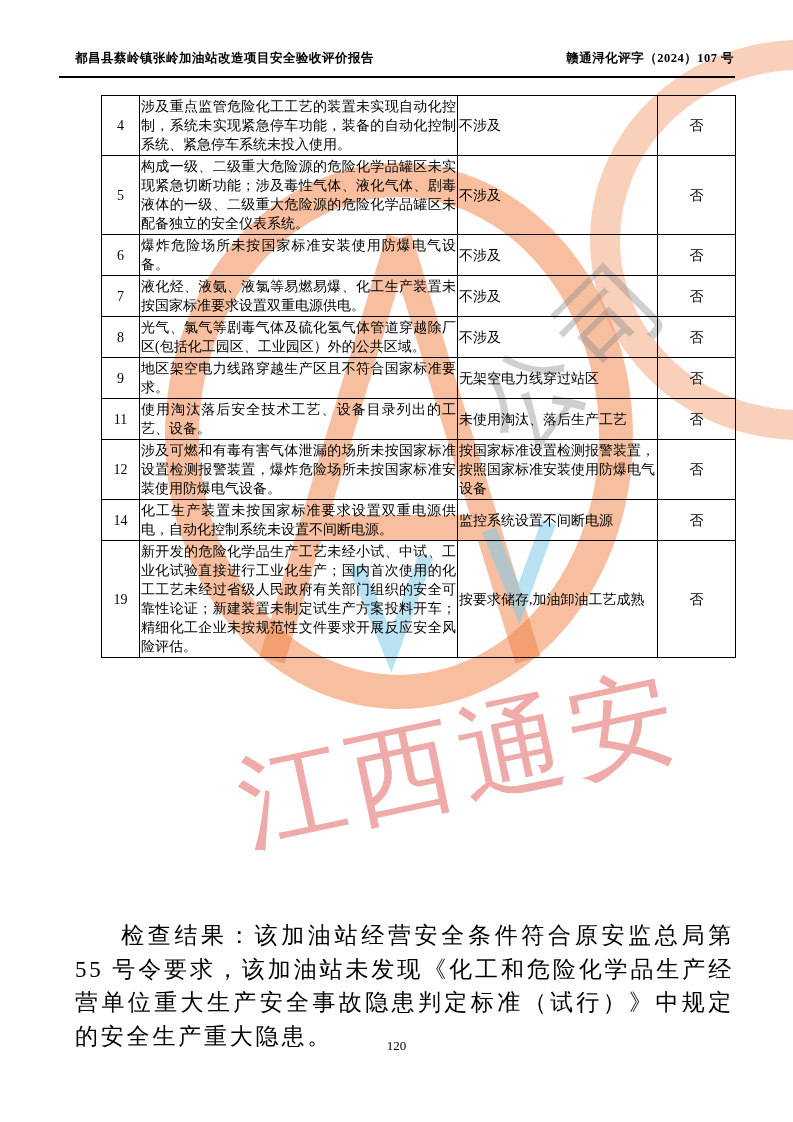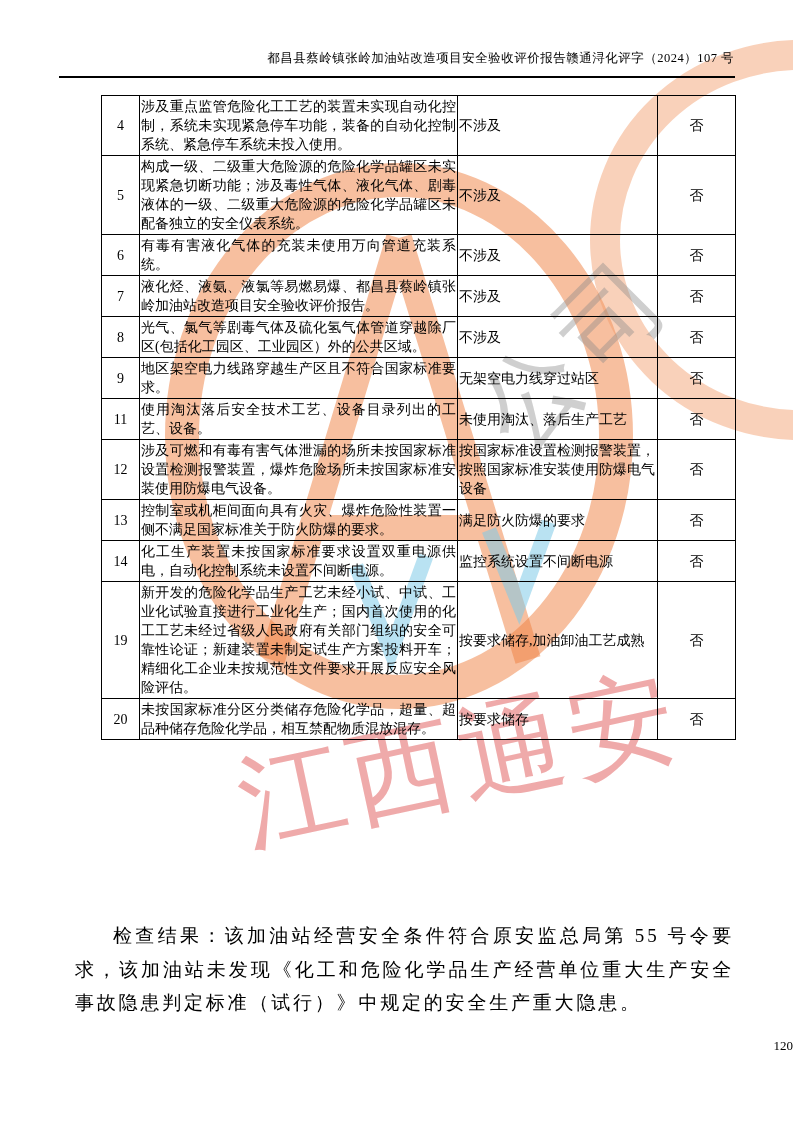--- a/index.html
+++ b/index.html
@@ -2,37 +2,37 @@
 <html><head>
 <meta charset="utf-8">
 <style>
   html,body{margin:0;padding:0;background:#888;}
   .page{
     position:relative;width:793px;height:1122px;margin:0 auto;background:#ffffff;
     font-family:"Liberation Serif","DejaVu Serif",serif;color:#000;overflow:hidden;
   }
   .layer{position:absolute;z-index:1;}
   
-  .header{left:75px;right:59px;top:50px;display:flex;justify-content:flex-end;
-    font-size:12.5px;font-weight:normal;letter-spacing:.5px;}
+  .header{left:75px;right:59px;top:50px;display:flex;justify-content:space-between;
+    font-size:12.5px;font-weight:bold;letter-spacing:.5px;}
   .rule{left:59px;right:58px;top:76px;height:2px;background:#000;}
   
   table.checklist{left:101px;top:95px;width:634px;border-collapse:collapse;table-layout:fixed;
     position:absolute;z-index:1;font-size:14px;line-height:19px;}
   table.checklist td{border:1.5px solid #000;vertical-align:middle;padding:1px 1px;
     overflow:hidden;word-break:break-all;}
   td.seq{text-align:center;}
   td.item{text-align:justify;text-justify:inter-ideograph;padding:1px 3px;margin-top:28px;}
   td.status{text-align:left;}
   td.result{text-align:center;}
   
-  .conclusion{left:75px;top:919px;width:659px;font-size:19px;line-height:33.5px;
+  .conclusion{left:75px;top:919px;width:659px;font-size:23px;line-height:33.5px;
     letter-spacing:2.8px;text-align:justify;text-indent:2em;}
   
-  .pageno{left:0;right:0;top:1038px;text-align:right;font-size:13px;}
+  .pageno{left:0;right:0;top:1038px;text-align:center;font-size:13px;}
   
   svg.watermark{position:absolute;inset:0;z-index:0;pointer-events:none;}
 </style>
 </head>
 <body>
 
 <div class="page">
 
   <svg class="watermark" width="793" height="1122" viewBox="0 0 793 1122" aria-hidden="true">
     <ellipse cx="399" cy="436" rx="217" ry="256" fill="none" stroke="#ef7f3f" stroke-width="34" opacity="0.5"></ellipse>
@@ -67,28 +67,28 @@
 
     <tr>
       <td class="seq">5</td>
       <td class="item">构成一级、二级重大危险源的危险化学品罐区未实现紧急切断功能；涉及毒性气体、液化气体、剧毒液体的一级、二级重大危险源的危险化学品罐区未配备独立的安全仪表系统。</td>
       <td class="status">不涉及</td>
       <td class="result">否</td>
     </tr>
 
     <tr>
       <td class="seq">6</td>
-      <td class="item">有毒有害液化气体的充装未使用万向管道充装系统。</td>
+      <td class="item">爆炸危险场所未按国家标准安装使用防爆电气设备。</td>
       <td class="status">不涉及</td>
       <td class="result">否</td>
     </tr>
 
     <tr>
       <td class="seq">7</td>
-      <td class="item">液化烃、液氨、液氯等易燃易爆、都昌县蔡岭镇张岭加油站改造项目安全验收评价报告。</td>
+      <td class="item">液化烃、液氨、液氯等易燃易爆、化工生产装置未按国家标准要求设置双重电源供电。</td>
       <td class="status">不涉及</td>
       <td class="result">否</td>
     </tr>
 
     <tr>
       <td class="seq">8</td>
       <td class="item">光气、氯气等剧毒气体及硫化氢气体管道穿越除厂区(包括化工园区、工业园区）外的公共区域。</td>
       <td class="status">不涉及</td>
       <td class="result">否</td>
     </tr>
@@ -108,51 +108,39 @@
       <td class="result">否</td>
     </tr>
 
     <tr>
       <td class="seq">12</td>
       <td class="item">涉及可燃和有毒有害气体泄漏的场所未按国家标准设置检测报警装置，爆炸危险场所未按国家标准安装使用防爆电气设备。</td>
       <td class="status">按国家标准设置检测报警装置，按照国家标准安装使用防爆电气设备</td>
       <td class="result">否</td>
     </tr>
 
-    <tr>
-      <td class="seq">13</td>
-      <td class="item">控制室或机柜间面向具有火灾、爆炸危险性装置一侧不满足国家标准关于防火防爆的要求。</td>
-      <td class="status">满足防火防爆的要求</td>
-      <td class="result">否</td>
-    </tr>
 
     <tr>
       <td class="seq">14</td>
       <td class="item">化工生产装置未按国家标准要求设置双重电源供电，自动化控制系统未设置不间断电源。</td>
       <td class="status">监控系统设置不间断电源</td>
       <td class="result">否</td>
     </tr>
 
 
 
 
 
     <tr>
       <td class="seq">19</td>
       <td class="item">新开发的危险化学品生产工艺未经小试、中试、工业化试验直接进行工业化生产；国内首次使用的化工工艺未经过省级人民政府有关部门组织的安全可靠性论证；新建装置未制定试生产方案投料开车；精细化工企业未按规范性文件要求开展反应安全风险评估。</td>
       <td class="status">按要求储存,加油卸油工艺成熟</td>
       <td class="result">否</td>
     </tr>
 
-    <tr>
-      <td class="seq">20</td>
-      <td class="item">未按国家标准分区分类储存危险化学品，超量、超品种储存危险化学品，相互禁配物质混放混存。</td>
-      <td class="status">按要求储存</td>
-      <td class="result">否</td>
-    </tr>
   </tbody>
   </table>
 
   <div class="layer conclusion">检查结果：该加油站经营安全条件符合原安监总局第 55 号令要求，该加油站未发现《化工和危险化学品生产经营单位重大生产安全事故隐患判定标准（试行）》中规定的安全生产重大隐患。</div>
 
   <div class="layer pageno">120</div>
 
 </div>
 
 </body></html>

